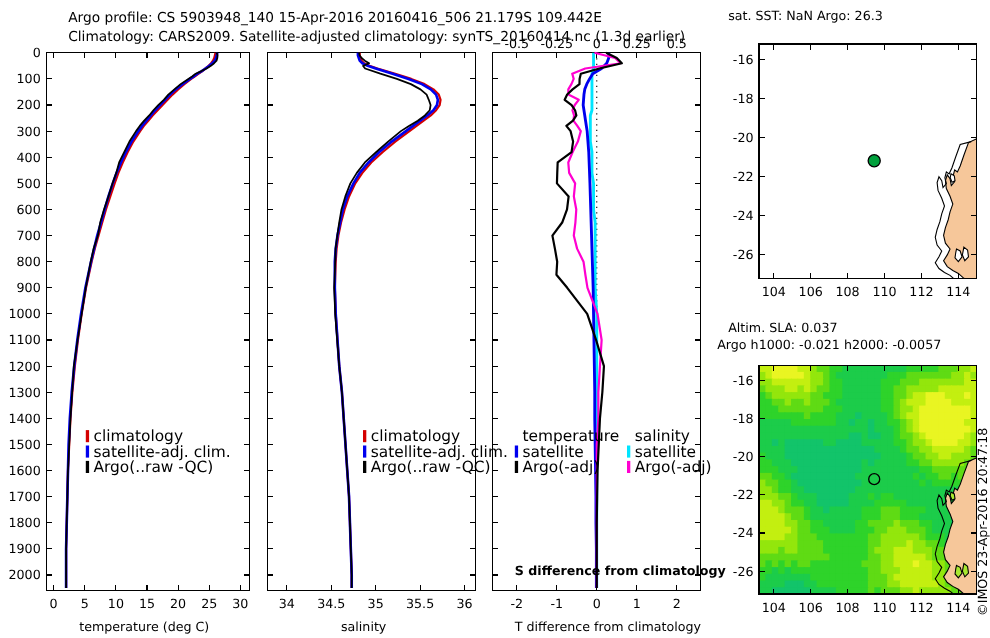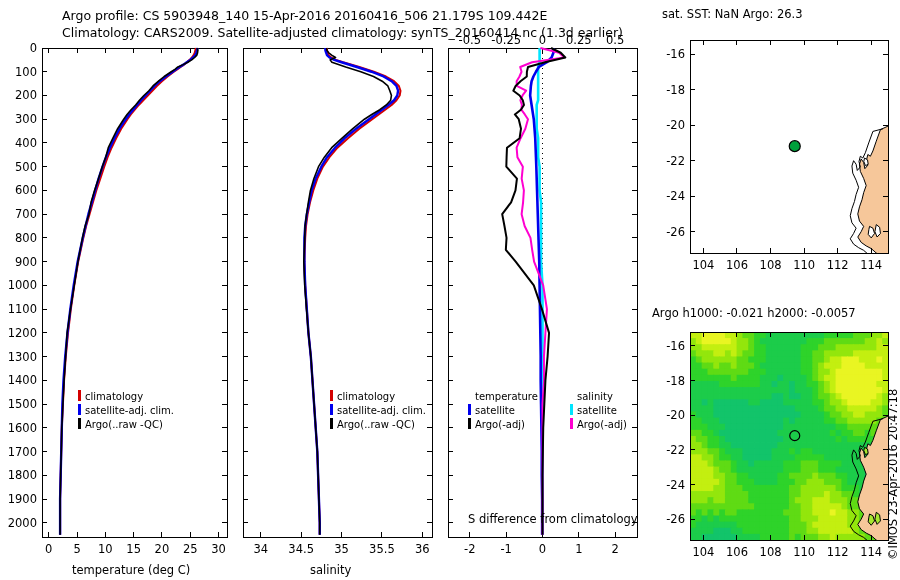--- a/index.html
+++ b/index.html
@@ -5,21 +5,21 @@
   html,body{margin:0;padding:0;}
   body{
     width:900px;height:580px;background:#ffffff;
     font-family:"DejaVu Sans","Liberation Sans",sans-serif;
     color:#000;overflow:hidden;position:relative;
   }
   #root{position:absolute;left:0;top:0;width:900px;height:580px;}
   .abs{position:absolute;}
   .ttl{font-size:12.5px;line-height:15px;white-space:nowrap;}
   .axlbl{font-size:11.5px;white-space:nowrap;}
-  .legtxt{font-size:10px;white-space:nowrap;line-height:14px;}
+  .legtxt{font-size:14px;white-space:nowrap;line-height:14px;}
   .sw{display:inline-block;width:3px;height:11px;vertical-align:-1px;margin-right:4px;}
   .maptitle{font-size:11.5px;white-space:nowrap;text-align:left;}
   .vwm{
     position:absolute;font-size:11.5px;white-space:nowrap;
     transform-origin:left top;transform:rotate(-90deg);
   }
   svg{display:block;overflow:visible;}
   .frame{fill:none;stroke:#000;stroke-width:1;shape-rendering:crispEdges;}
   .tick{stroke:#000;stroke-width:1;shape-rendering:crispEdges;}
 </style>
@@ -282,21 +282,22 @@
         <text x="143.84615384615384" y="4" text-anchor="middle" font-family="&quot;DejaVu Sans&quot;,&quot;Liberation Sans&quot;,sans-serif" font-size="11.5px" fill="#000">0.25</text>
         <line x1="180.19230769230765" y1="8" x2="180.19230769230765" y2="13" class="tick"></line>
         <text x="180.19230769230765" y="4" text-anchor="middle" font-family="&quot;DejaVu Sans&quot;,&quot;Liberation Sans&quot;,sans-serif" font-size="11.5px" fill="#000">0.5</text>
         <line x1="107.5" y1="8" x2="107.5" y2="497" stroke="#000" stroke-width="1" stroke-dasharray="1,4"></line>
         <path d="M104.59 8.00L104.59 12.75L104.59 17.50L104.59 22.24L103.14 26.99L103.14 31.74L103.14 36.49L103.14 41.23L103.14 45.98L103.14 50.73L103.14 55.48L103.14 60.22L101.68 64.97L101.68 69.72L101.68 74.47L101.68 79.21L101.68 88.71L103.14 98.20L103.14 107.70L103.14 117.19L104.59 126.69L104.59 138.56L104.59 150.43L106.05 162.30L106.05 174.17L106.05 186.03L106.05 197.90L106.05 209.77L106.05 221.64L107.50 245.38L107.50 269.12L107.50 292.85L107.50 316.59L107.50 340.33L107.50 364.07L107.50 387.81L107.50 411.54L107.50 435.28L107.50 459.02L107.50 482.76L107.50 494.63" fill="none" stroke="#00e5ff" stroke-width="2.6" stroke-linejoin="round"></path>
         <path d="M118.40 8.00L118.40 12.75L116.59 17.50L111.86 22.24L103.87 26.99L100.96 31.74L98.41 36.49L96.60 41.23L95.87 45.98L95.51 50.73L95.14 55.48L95.87 60.22L96.60 64.97L97.32 69.72L98.05 74.47L98.78 79.21L99.50 88.71L100.23 98.20L100.59 107.70L100.96 117.19L101.32 126.69L101.68 138.56L102.05 150.43L102.41 162.30L102.78 174.17L103.14 186.03L103.50 197.90L103.87 209.77L104.23 221.64L104.59 245.38L104.96 269.12L105.32 292.85L105.68 316.59L105.68 340.33L106.05 364.07L106.41 387.81L106.77 411.54L106.77 435.28L107.14 459.02L107.14 482.76L107.14 494.63" fill="none" stroke="#0000ee" stroke-width="2.6" stroke-linejoin="round"></path>
         <path d="M105.42 8.00L124.14 12.75L129.20 17.50L97.03 22.24L85.22 26.99L86.53 31.74L84.47 36.49L81.63 41.23L81.74 45.98L91.12 50.73L87.51 55.48L85.40 60.22L86.90 64.97L86.30 69.72L89.83 74.47L92.99 79.21L90.33 88.71L85.59 98.20L81.62 107.70L82.42 117.19L87.86 126.69L86.67 138.56L88.89 150.43L88.08 162.30L86.62 174.17L89.62 186.03L95.47 197.90L97.16 209.77L99.08 221.64L108.20 245.38L111.93 269.12L110.41 292.85L108.95 316.59L108.95 340.33L107.50 364.07L107.50 387.81L107.50 411.54L107.50 435.28L107.50 459.02L107.50 482.76L107.50 494.63" fill="none" stroke="#ff00d0" stroke-width="2" stroke-linejoin="round"></path>
         <path d="M116.04 8.00L125.73 12.75L130.31 17.50L109.97 22.24L93.01 26.99L91.89 31.74L91.79 36.49L85.52 41.23L80.61 45.98L78.34 50.73L84.65 55.48L87.79 60.22L88.98 64.97L85.89 69.72L79.87 74.47L83.74 79.21L85.99 88.71L84.61 98.20L71.97 107.70L71.59 117.19L71.31 126.69L81.94 138.56L80.48 150.43L76.09 162.30L67.19 174.17L69.46 186.03L71.54 197.90L70.84 209.77L80.67 221.64L98.82 245.38L106.92 269.12L114.04 292.85L112.59 316.59L110.41 340.33L109.32 364.07L108.23 387.81L107.86 411.54L107.50 435.28L107.50 459.02L107.50 482.76L107.50 494.63" fill="none" stroke="#000000" stroke-width="2" stroke-linejoin="round"></path>
       </svg>
   </div>
-  <div class="abs axlbl" style="left:468px;top:512px;">S difference from climatology</div>
+  <div class="abs axlbl" style="left:468px;top:512px;font-weight:bold;">S difference from climatology</div>
+  <div class="abs axlbl" style="left:468px;top:563px;">T difference from climatology</div>
 
   <div class="abs legtxt" style="left:468px;top:390px;">
     <div style="padding-left:7px;"><span>temperature</span></div>
     <div>
       <span class="sw" style="background:#0000ee"></span><span>satellite</span>
     </div>
     <div>
       <span class="sw" style="background:#000000"></span><span>Argo(-adj)</span>
     </div>
   </div>
@@ -360,20 +361,21 @@
         <line x1="40" y1="166.20000000000002" x2="45" y2="166.20000000000002" class="tick"></line>
         <line x1="238" y1="166.20000000000002" x2="233" y2="166.20000000000002" class="tick"></line>
         <text x="35" y="170.20000000000002" text-anchor="end" font-family="&quot;DejaVu Sans&quot;,&quot;Liberation Sans&quot;,sans-serif" font-size="11.5px" fill="#000">-24</text>
         <line x1="40" y1="201.70000000000002" x2="45" y2="201.70000000000002" class="tick"></line>
         <line x1="238" y1="201.70000000000002" x2="233" y2="201.70000000000002" class="tick"></line>
         <text x="35" y="205.70000000000002" text-anchor="end" font-family="&quot;DejaVu Sans&quot;,&quot;Liberation Sans&quot;,sans-serif" font-size="11.5px" fill="#000">-26</text>
         <circle cx="144.73864406779649" cy="116.12724999999999" r="5.5" fill="#00a03c" stroke="#000" stroke-width="1.2"></circle>
       </svg>
   </div>
 
+  <div class="abs maptitle" style="left:662px;top:291px;width:228px;">Altim. SLA: 0.037</div>
   <div class="abs maptitle" style="left:652px;top:306px;width:248px;">Argo h1000: -0.021 h2000: -0.0057</div>
   <div class="abs" style="left:650px;top:322px;width:250px;height:250px;">
     <svg id="svg-sla" width="250" height="250">
         <defs>
           <clipPath id="svg-sla-clip">
             <rect x="40" y="10" width="198" height="208"></rect>
           </clipPath>
         </defs>
         <g clip-path="url(#svg-sla-clip)">
           <rect x="40.00" y="10.00" width="6.62" height="6.92" fill="#c3ef10"></rect>

